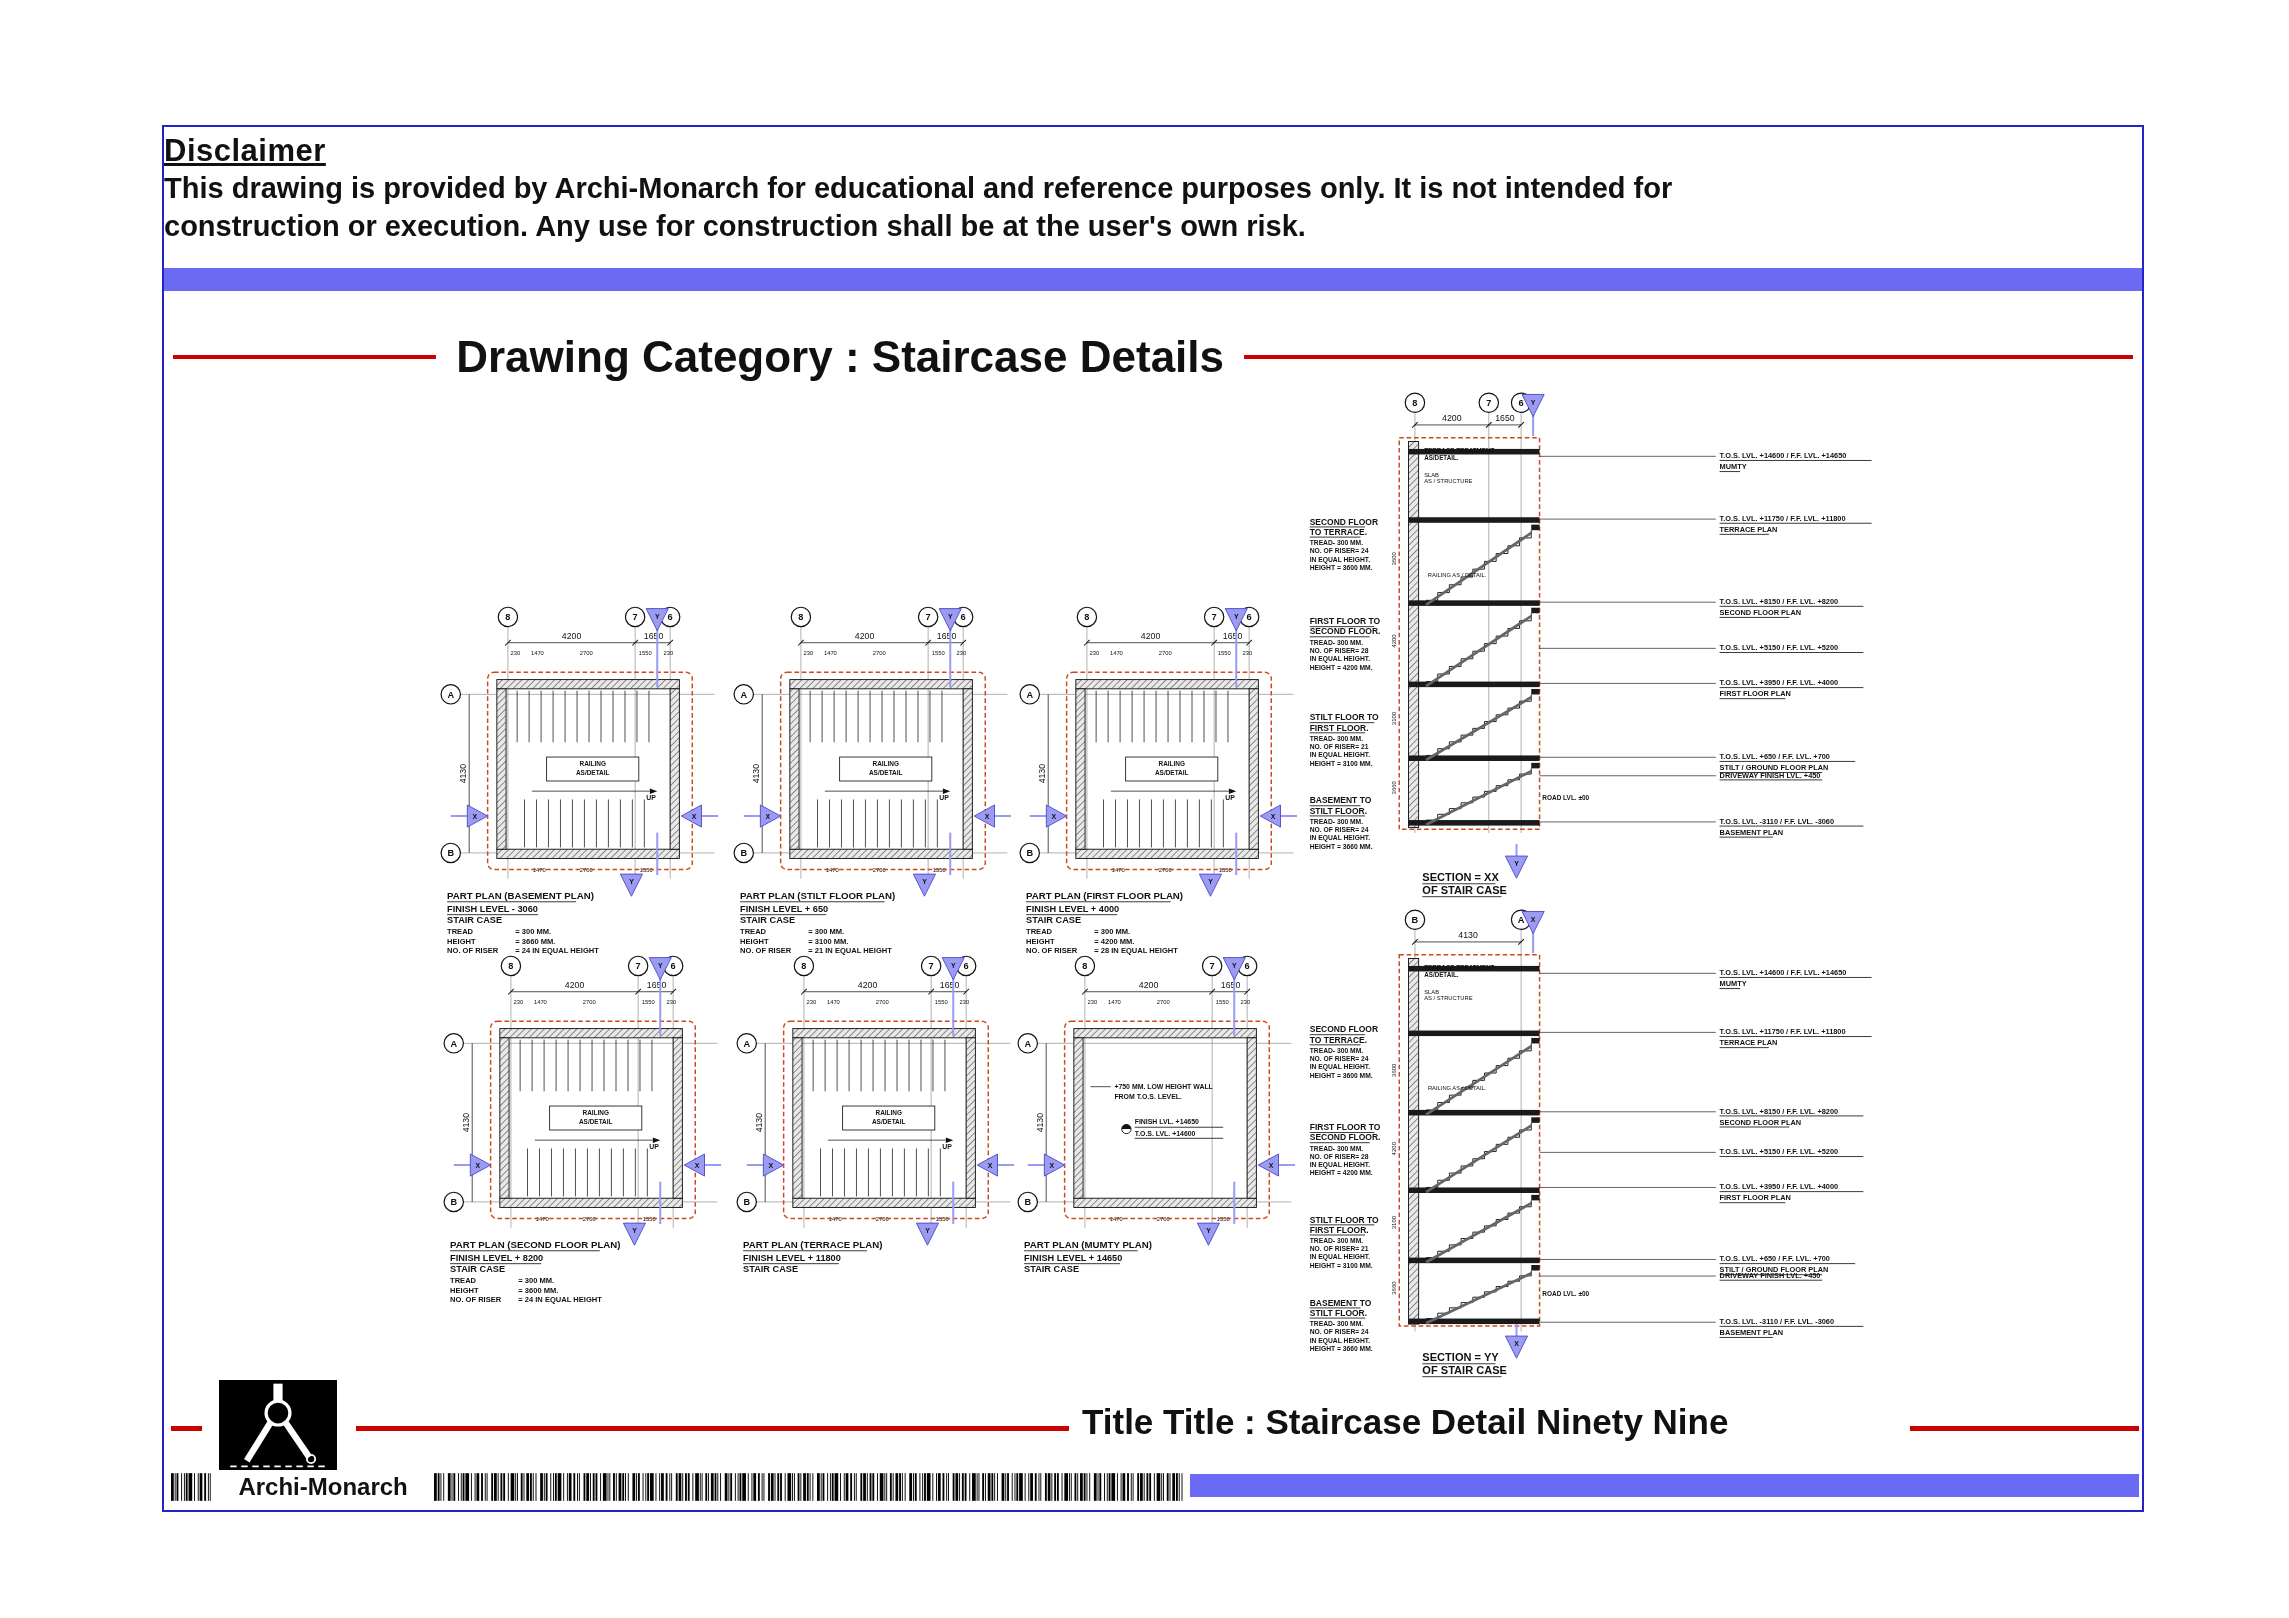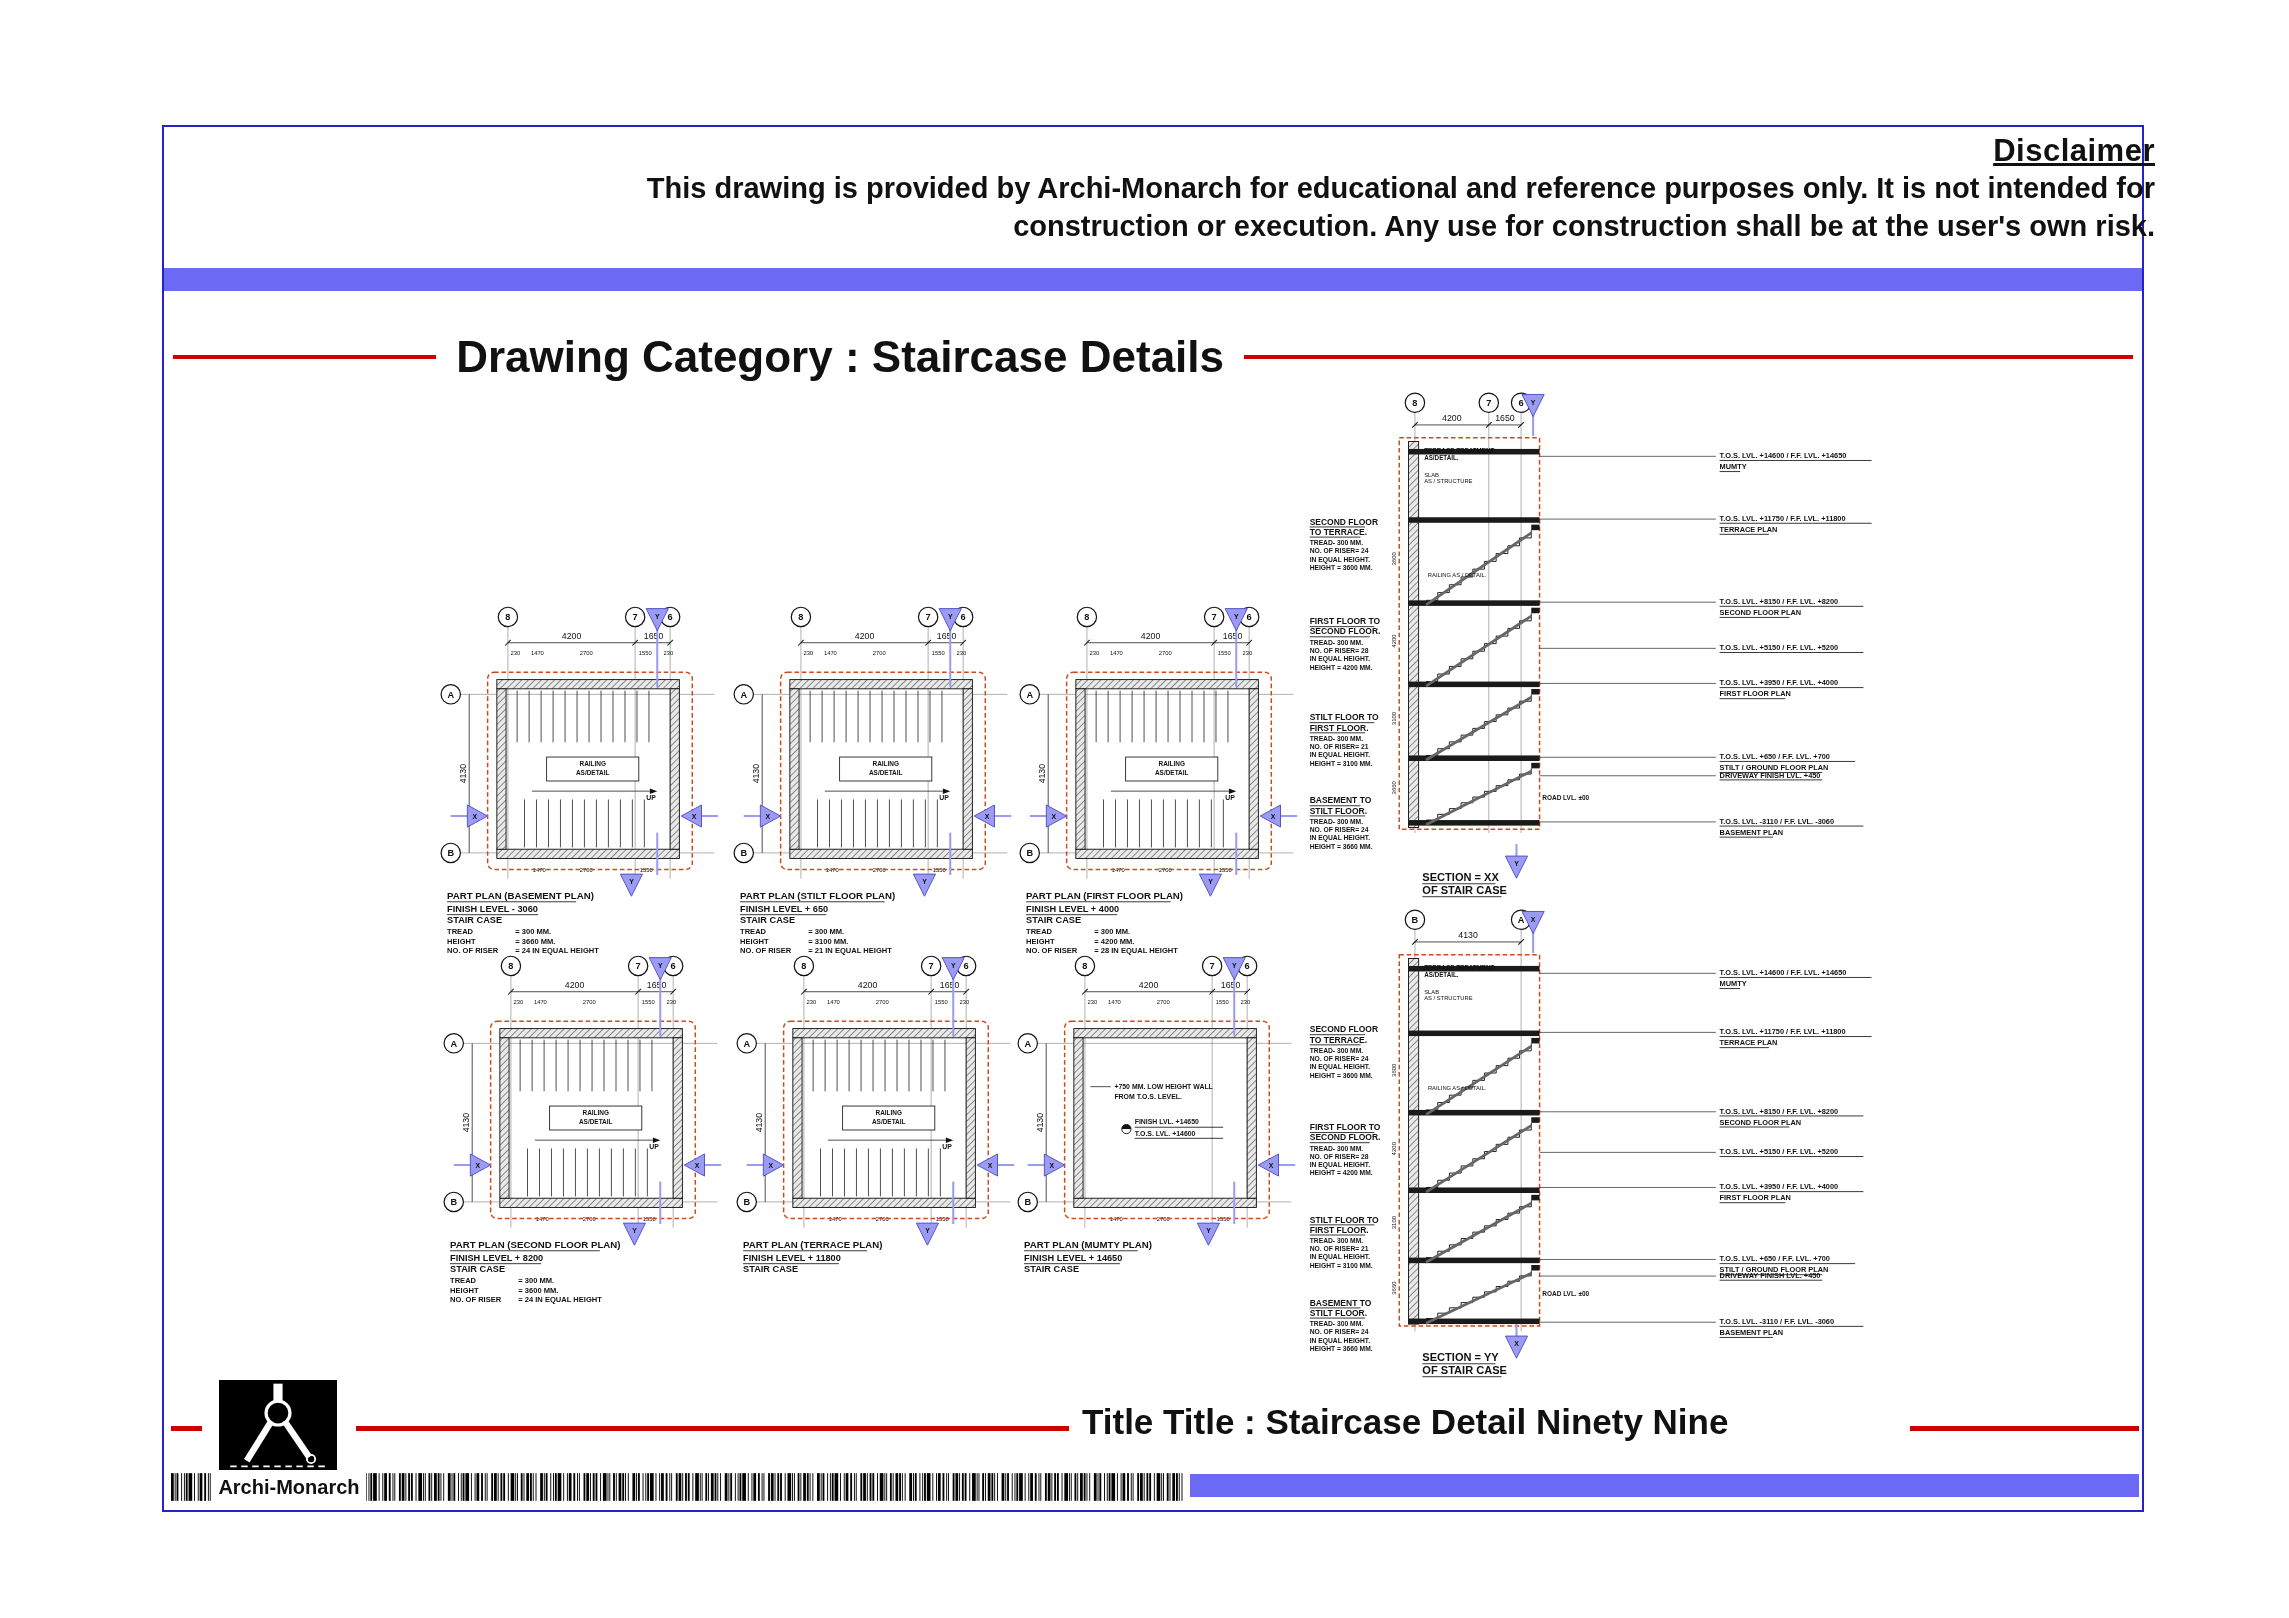--- a/index.html
+++ b/index.html
@@ -1,35 +1,35 @@
 <!DOCTYPE html>
 <html style="font-size:14.8px"><head>
 <meta charset="utf-8">
 <style>
   *{margin:0;padding:0;box-sizing:border-box}
   html,body{width:2290px;height:1619px;background:#ffffff;font-family:"Liberation Sans",sans-serif;color:#111}
   .page{position:relative;width:2290px;height:1619px;background:#fff;overflow:hidden}
   .frame{position:absolute;left:162px;top:125px;width:1982px;height:1387px;border:2.8px solid #2323c8;background:#fff}
-  .disc{position:absolute;top:5.5px;left:13px;width:100%;text-align:right}
+  .disc{position:absolute;top:5.5px;left:0;width:100%;text-align:left}
   .disc-title{font-size:31px;font-weight:bold;text-decoration:underline;letter-spacing:0.5px}
   .disc-line{font-size:29px;font-weight:bold;line-height:38px}
   .accent-top{position:absolute;left:0;top:141px;width:100%;height:23px}
   .category-row{position:absolute;left:9.2px;right:9.2px;top:205px;display:flex;align-items:center}
   .redline{height:4.6px;background:#cc0000}
   .cat-left{width:263px}
   .cat-right{flex:1}
   .cat-text{font-size:44px;font-weight:bold;white-space:nowrap;padding:0 20px}
   .plan-host,.section-host{position:absolute}
   .logo{position:absolute;left:55px;top:1253px;width:118px;height:90px;background:#000}
   .sheet-dash{position:absolute;left:7.4px;top:1299px;width:31px;height:4.6px}
   .sheet-line-mid{position:absolute;left:192px;top:1299px;width:713px;height:4.6px}
   .sheet-text{position:absolute;left:918px;top:1275px;font-size:35px;font-weight:bold;white-space:nowrap}
   .sheet-line-right{position:absolute;left:1746px;top:1299px;width:229px;height:4.6px}
   .barcode{position:absolute;left:7.4px;top:1346px;width:1017px;height:28px;background:#fff}
-  .brand-label{position:absolute;left:41px;top:0;height:28px;line-height:28px;background:#fff;padding:0 6px;font-size:20px;font-weight:bold;white-space:nowrap}
+  .brand-label{position:absolute;left:41px;top:0;height:28px;line-height:28px;background:#fff;padding:0 26px;font-size:24px;font-weight:bold;white-space:nowrap}
   .accent-bottom{position:absolute;left:1026px;top:1347px;width:949px;height:23px}
   svg text{font-family:"Liberation Sans",sans-serif}
 </style>
 </head>
 <body>
 
 <div class="page">
   <div class="frame" style="border-color: rgb(35, 35, 200);">
 
     <div class="disc">

